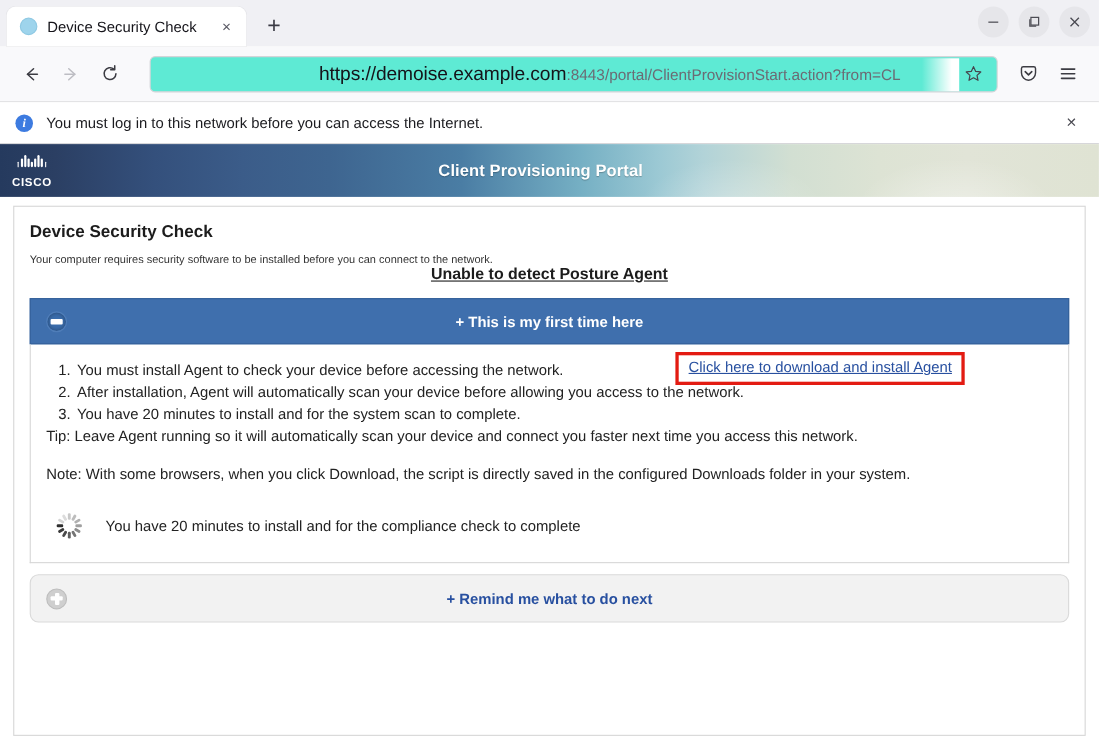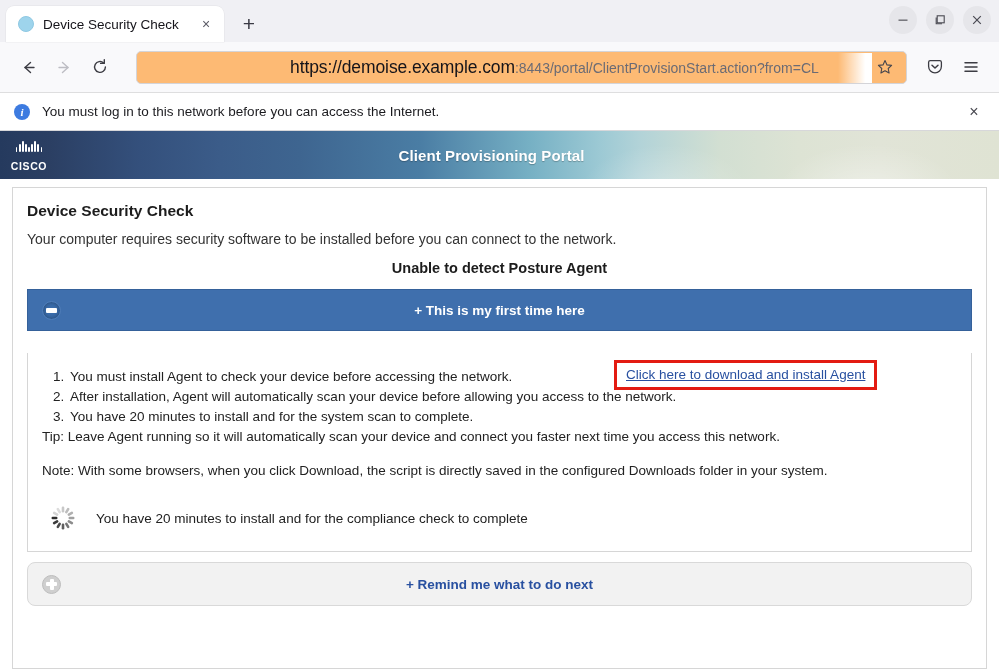--- a/index.html
+++ b/index.html
@@ -93,21 +93,21 @@
     display: flex; align-items: center; justify-content: center;
     border-radius: 4px;
     color: #3c3c43;
     font-size: 17px;
   }
   .navbtn.disabled { color: #bdbdc3; }
   .urlbar {
     flex: 1;
     height: 33px;
     margin: 0 8px 0 16px;
-    background: #fdba74;
+    background: #5eead4;
     border: 1px solid #d4d4d8;
     border-radius: 5px;
     display: flex;
     align-items: center;
     padding: 0 8px;
     overflow: hidden;
     position: relative;
   }
   .url-wrap {
     flex: 1;
@@ -264,30 +264,30 @@
     overflow: hidden;
   }
 
   .h-title {
     font-size: 15.5px;
     font-weight: bold;
     color: #1c1c1c;
     margin-bottom: 11px;
   }
   .subtitle {
-    font-size: 14px;
+    font-size: 10px;
     color: #333333;
-    margin-bottom: 13px;
   }
   .centered-bold {
     text-align: center;
     font-size: 14.5px;
     font-weight: bold;
     color: #1c1c1c;
     margin-bottom: 13px;
+    text-decoration: underline;
   }
 
   
   .accordion-header {
     height: 42px;
     background: #3f6fad;
     border: 1px solid #35619a;
     display: flex;
     align-items: center;
     position: relative;
@@ -316,21 +316,20 @@
     font-size: 13.5px;
     font-weight: bold;
     color: #ffffff;
   }
 
   .accordion-body {
     border: 1px solid #d6d6d6;
     border-top: none;
     padding: 14px 18px 18px 14px;
     position: relative;
-    margin-top: 22px;
   }
   ol.steps {
     margin: 0 0 0 26px;
     padding: 0;
     list-style-position: outside;
   }
   ol.steps li {
     font-size: 13.5px;
     color: #222222;
     line-height: 20px;

